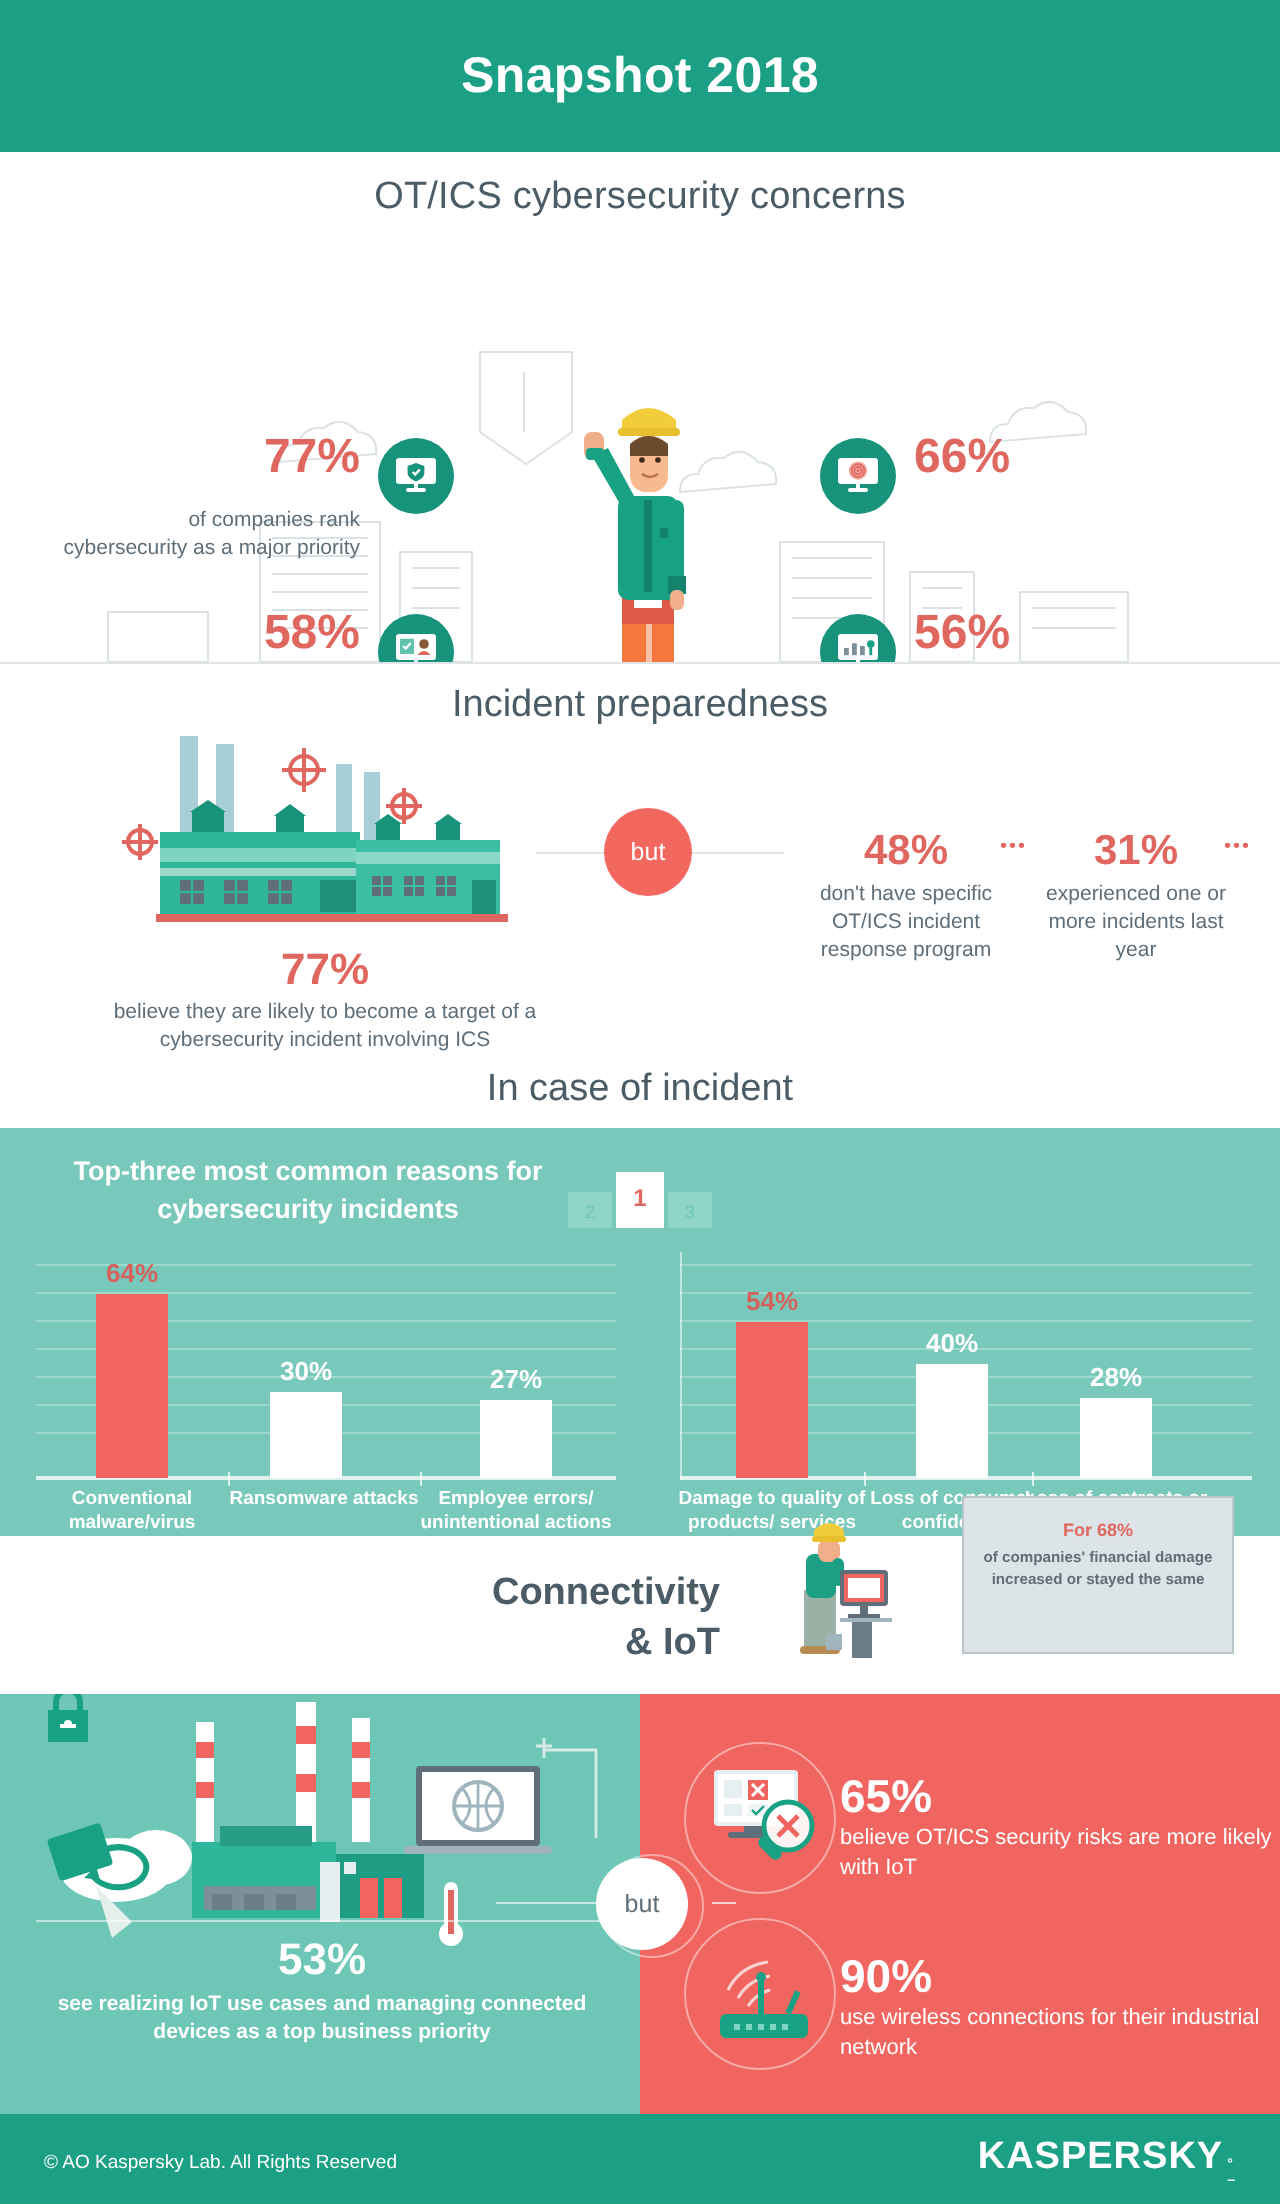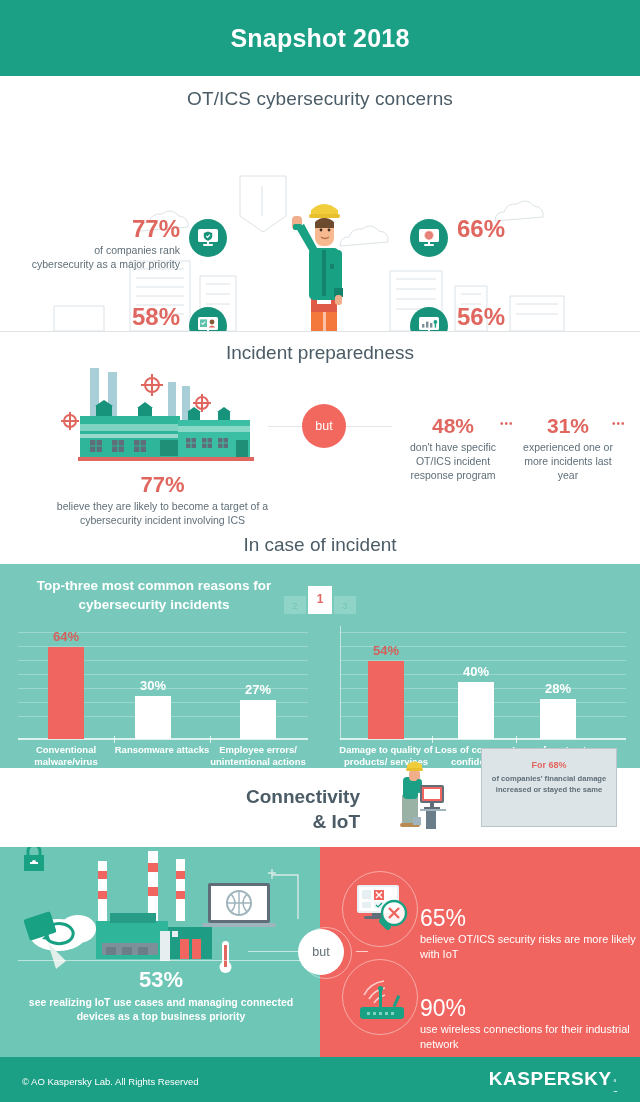--- a/index.html
+++ b/index.html
@@ -23,21 +23,21 @@
     text-align:center; font-size:19px; font-weight:normal; color:#4b5c66;
     padding-top:12px; letter-spacing:.1px;
   }
   .sec1-divider { position:absolute; left:0; right:0; bottom:0; height:1px; background:#dfe4e6; }
 
   .stat { position:absolute; display:flex; gap:9px; }
   .stat.left { flex-direction:row-reverse; text-align:right; }
   .stat.right { flex-direction:row; text-align:left; }
   .stat .txt { width:150px; }
   .stat .pct { font-size:24px; font-weight:bold; color:#e0675f; line-height:26px; }
-  .stat .desc { font-size:10.5px; color:#5f6e78; line-height:14px; margin-top:1px; }
+  .stat .desc { font-size:10.5px; color:#5f6e78; line-height:14px; margin-top:11px; }
 
   .circ-icon {
     width:38px; height:38px; border-radius:50%; background:#17937b;
     flex:0 0 38px; display:flex; align-items:center; justify-content:center;
     margin-top:3px;
   }
   .circ-icon svg { display:block; }
 
   .s1a { left:30px;  top:140px; }
   .s1b { left:410px; top:140px; }
@@ -130,21 +130,21 @@
   
   .sec5 { position:relative; height:210px; overflow:hidden; display:flex; }
   .sec5 .lt { width:320px; background:#6ec6b6; position:relative; }
   .sec5 .rt { width:320px; background:#f0655f; position:relative; }
 
   .s5-left-txt { position:absolute; left:16px; top:120px; width:290px; text-align:center; color:#fff; }
   .s5-left-txt .pct { font-size:22px; font-weight:bold; }
   .s5-left-txt .desc { font-size:10.5px; line-height:14px; margin-top:2px; font-weight:bold; }
 
   .s5-stat { position:absolute; left:100px; width:216px; color:#fff; }
-  .s5-stat .pct { font-size:23px; font-weight:normal; line-height:26px;margin-top:20px; }
+  .s5-stat .pct { font-size:23px; font-weight:bold; line-height:26px; }
   .s5-stat .desc { font-size:11px; line-height:15px; margin-top:1px; }
   .s5a { top:38px; }
   .s5b { top:128px; }
 
   .s5-but {
     position:absolute; left:298px; top:82px; width:46px; height:46px; border-radius:50%;
     background:#fff; color:#5f6e78; font-size:12.5px;
     display:flex; align-items:center; justify-content:center; z-index:6;
   }
 

